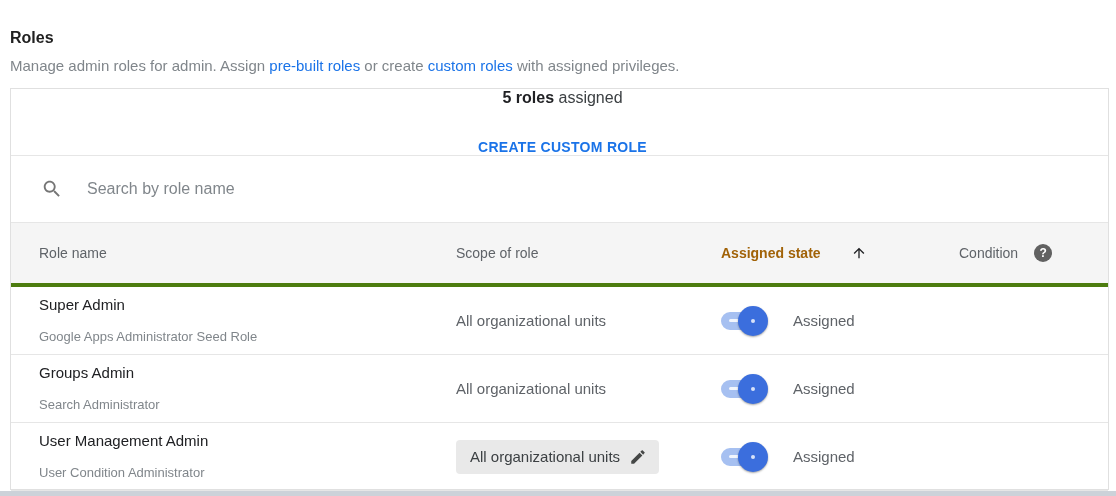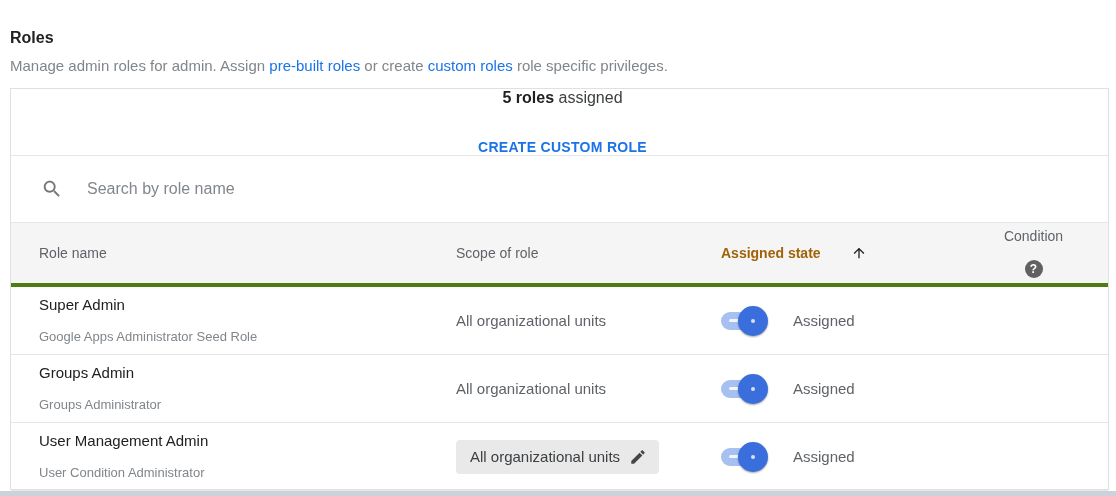--- a/index.html
+++ b/index.html
@@ -26,21 +26,21 @@
   .search-row svg { flex:0 0 auto; }
   .search-input { flex:1; border:none; outline:none; font-size:16px; color:#202124;
     margin-left:24px; font-family:inherit; background:transparent; }
   .search-input::placeholder { color:#80868b; }
 
   .grid-row { display:grid; grid-template-columns:417px 265px 238px 1fr;
     align-items:center; padding-left:28px; }
   .thead { height:64px; background:var(--thead-bg,#f5f5f5); border-bottom:4px solid #4d7c0f;
     font-size:14px; color:#5f6368; }
   .th-sort { display:flex; align-items:center; gap:30px; color:#a16207; font-weight:700; cursor:pointer; }
-  .th-condition { display:flex; align-items:center; gap:16px;flex-direction:column; }
+  .th-condition { display:flex; align-items:center; gap:16px; }
   .help-badge { width:18px; height:18px; border-radius:50%; background:#616161; color:#fff;
     font-size:12px; font-weight:700; display:inline-flex; align-items:center; justify-content:center; cursor:pointer; }
   .help-badge::after { content:"?"; }
 
   .data-row { height:68px; border-bottom:1px solid #e6e6e6; }
   .role-name { font-size:15px; color:#202124; line-height:21px; }
   .role-desc { font-size:13px; color:#80868b; line-height:20px; margin-top:12px; }
   .scope-text { font-size:15px; color:#5f6368; }
   .scope-chip { display:inline-flex; align-items:center; gap:9px; background:var(--chip-bg,#e9e9e9);
     border:none; border-radius:4px; padding:8px 12px 8px 14px; font-size:15px; color:#3c4043;
@@ -63,21 +63,21 @@
 </head>
 <body>
 
 <div class="page-title">Roles</div>
 
 <div class="page-subtitle">
   <span>Manage admin roles for admin. Assign</span>
   <a>pre-built roles</a>
   <span>or create</span>
   <a>custom roles</a>
-  <span>role specific privileges.</span>
+  <span>with assigned privileges.</span>
 </div>
 
 <div class="card">
 
   <div class="card-header">
     <div class="roles-count">
       <b>5 roles</b>
       <span class="rest">assigned</span>
     </div>
     <button class="create-btn">CREATE CUSTOM ROLE</button>
@@ -121,21 +121,21 @@
           </span>
       </span>
       <span class="state-label">Assigned</span>
     </div>
     <div></div>
   </div>
 
   <div class="grid-row data-row">
     <div>
       <div class="role-name">Groups Admin</div>
-      <div class="role-desc">Groups Administrator</div>
+      <div class="role-desc">Search Administrator</div>
     </div>
     <div class="scope-text">All organizational units</div>
     <div class="assigned-cell">
       <span class="toggle">
         <span class="toggle-track">
             <span class="track-dash"></span>
           </span>
         <span class="toggle-thumb">
             <span class="thumb-dot"></span>
           </span>

